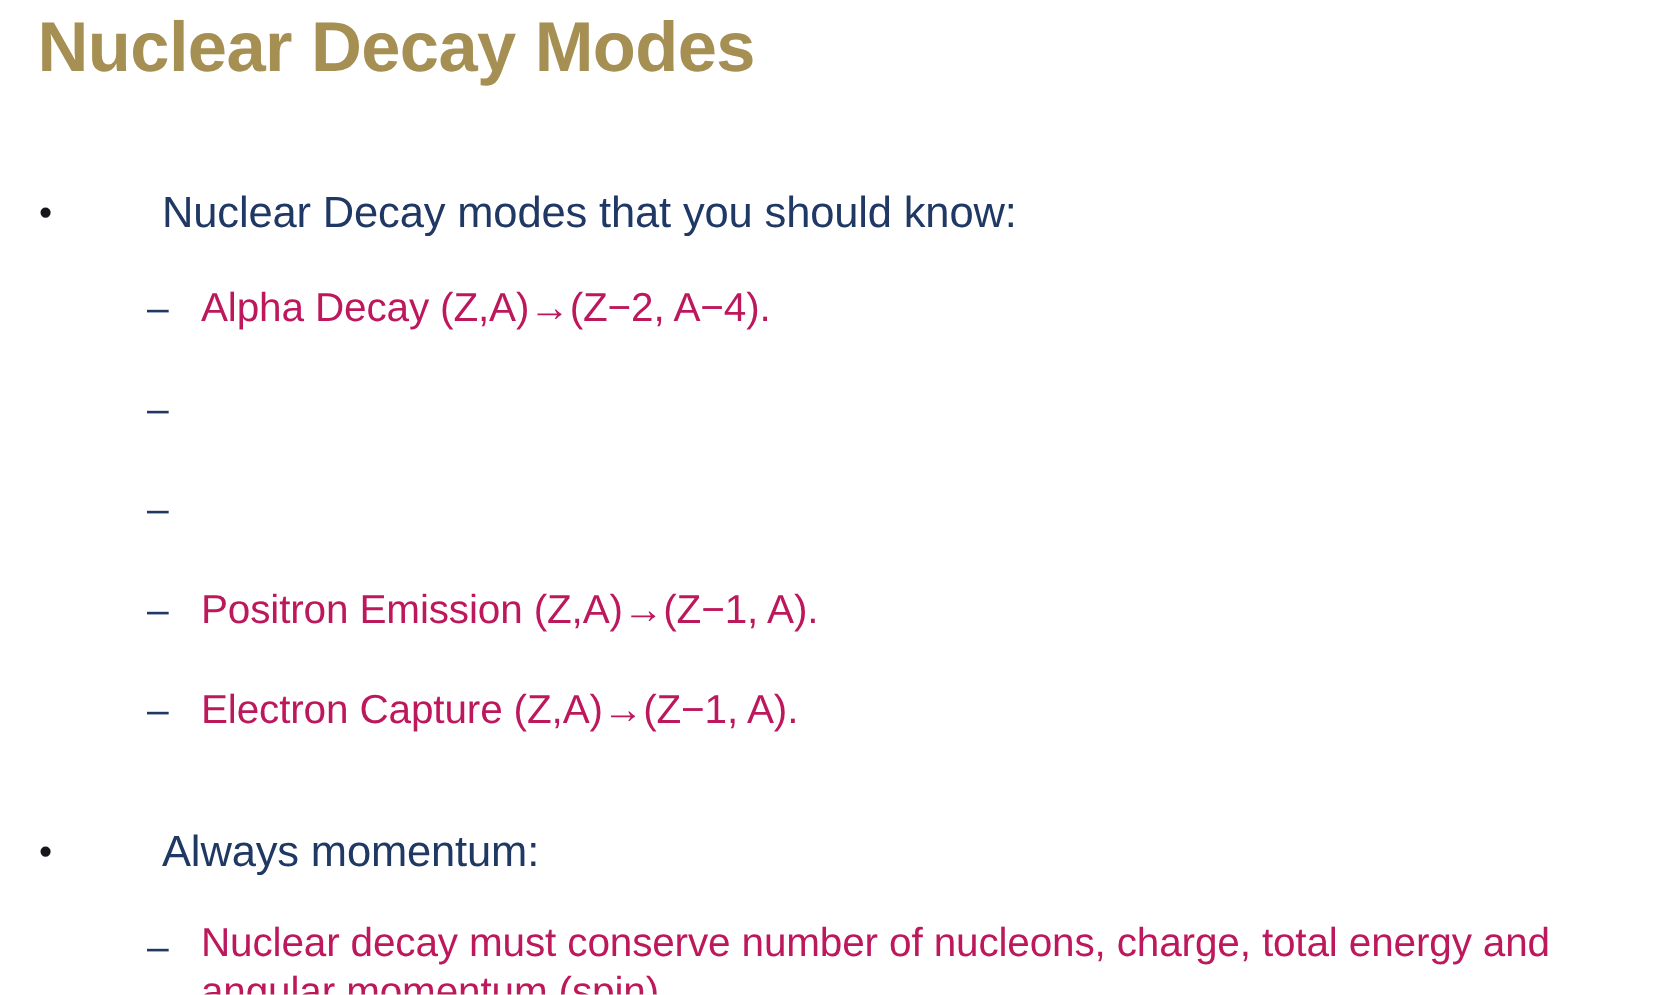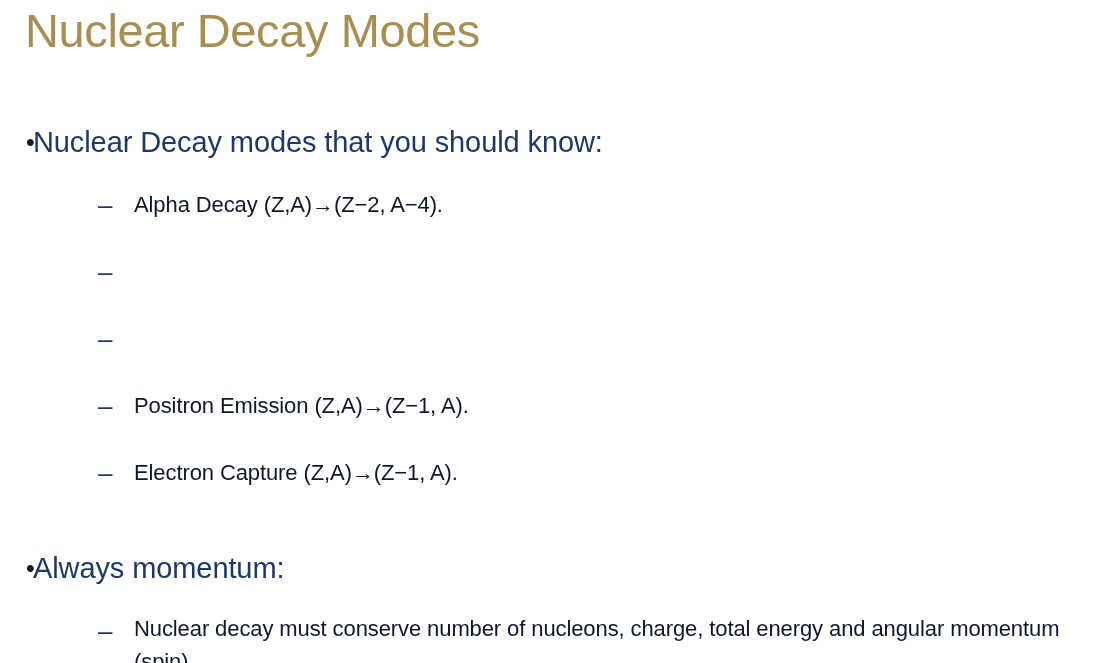--- a/index.html
+++ b/index.html
@@ -21,21 +21,21 @@
     height: 663px;
     background: #ffffff;
   }
 
   
   .slide-title {
     position: absolute;
     left: 25px;
     top: 2px;
     font-size: 47px;
-    font-weight: normal;
+    font-weight: bold;
     color: #a68f52;
     letter-spacing: -0.4px;
     line-height: 58px;
     white-space: nowrap;
   }
 
   
   .body-list {
     position: absolute;
     left: 0;
@@ -59,21 +59,21 @@
     left: 26px;
     top: 0;
     width: 24px;
     font-size: 25px;
     line-height: 40px;
     color: #16171b;
     text-align: left;
   }
   .level1 .text {
     display: block;
-    margin-left: 33px;
+    margin-left: 108px;
     padding-right: 20px;
     font-size: 29px;
     line-height: 40px;
     color: #1f3864;
     letter-spacing: -0.1px;
   }
 
   
   .level2 {
     min-height: 67px;
@@ -85,23 +85,23 @@
     width: 24px;
     font-size: 26px;
     line-height: 38px;
     color: #1f3864;
     text-align: left;
   }
   .level2 .text {
     display: block;
     margin-left: 134px;
     padding-right: 16px;
-    font-size: 22px;
+    font-size: 27px;
     line-height: 38px;
-    color: #0f172a;
+    color: #be185d;
     letter-spacing: -0.1px;
   }
 
   
   .gap-top-1 { margin-top: 12px; }
   .gap-top-2 { margin-top: 27px; }
   .level2.tight { min-height: 0; }
   .level2.tight .text { line-height: 33px; }
 </style>
 </head>

